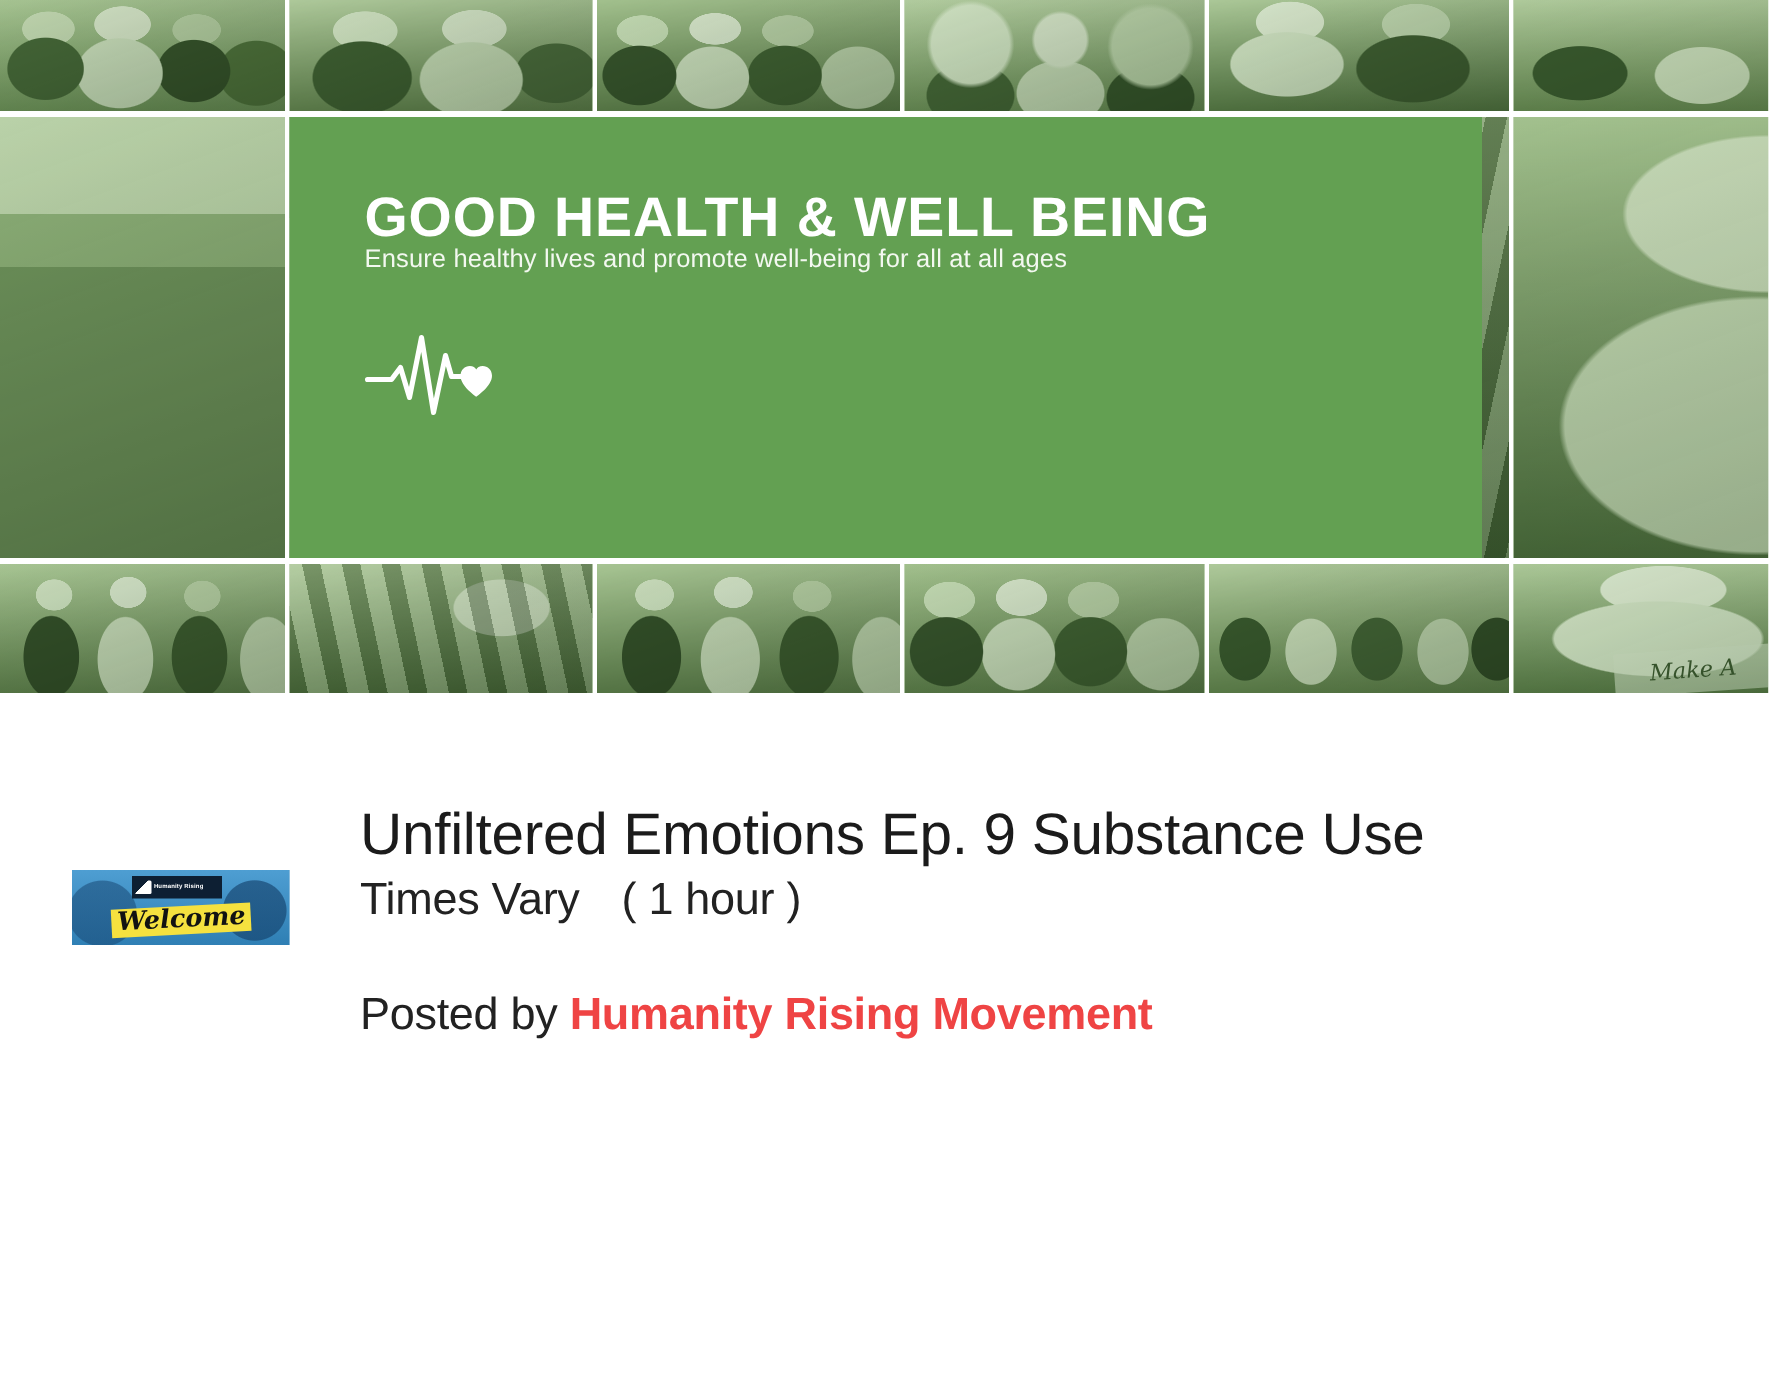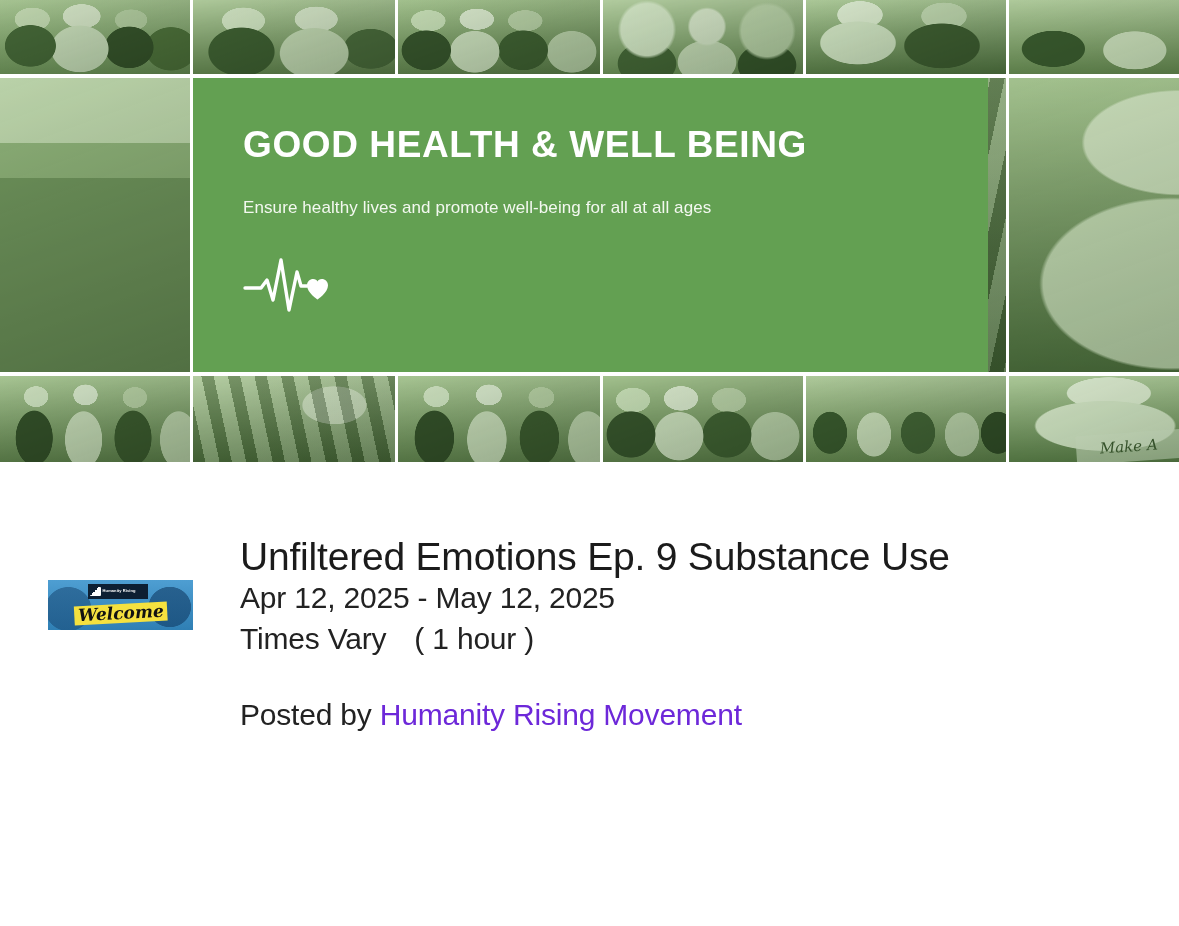--- a/index.html
+++ b/index.html
@@ -172,21 +172,20 @@
   .sdg-title {
     font-size: 37px;
     font-weight: 700;
     letter-spacing: .6px;
     color: #ffffff;
     line-height: 1;
     white-space: nowrap;
   }
 
   .sdg-sub {
-    margin-top: 35px;
     font-size: 17px;
     font-weight: 400;
     color: #f3f8f0;
     letter-spacing: .1px;
     white-space: nowrap;
   }
 
   .sdg-icon {
     margin-top: 34px;
     width: 92px;
@@ -312,21 +311,21 @@
   }
 
   .posted-row {
     margin-top: 40px;
     font-size: 30px;
     color: #222222;
     letter-spacing: -.2px;
     white-space: nowrap;
   }
   .posted-label { font-weight: 400; }
-  .posted-org  { font-weight: 400; color: #6d28d9; }
+  .posted-org  { font-weight: 700; color: #ef4444; }
 </style>
 </head>
 <body>
 
 <div class="page">
 
   <div class="hero">
 
     <div class="collage-grid">
 
@@ -418,21 +417,20 @@
           <div class="thumb-logo">
             <span class="mk"></span>
             <span class="tx">Humanity Rising</span>
           </div>
           <div class="thumb-welcome">Welcome</div>
         </div>
       </div>
 
       <div class="info-cell">
         <div class="event-title">Unfiltered Emotions Ep. 9 Substance Use</div>
-        <div class="event-dates">Apr 12, 2025 - May 12, 2025</div>
         <div class="event-times">
           <span>Times Vary</span><span class="dur">( 1 hour )</span>
         </div>
 
 
         <div class="posted-row">
           <span class="posted-label">Posted by</span>
           <span class="posted-org">Humanity Rising Movement</span>
         </div>
       </div>

